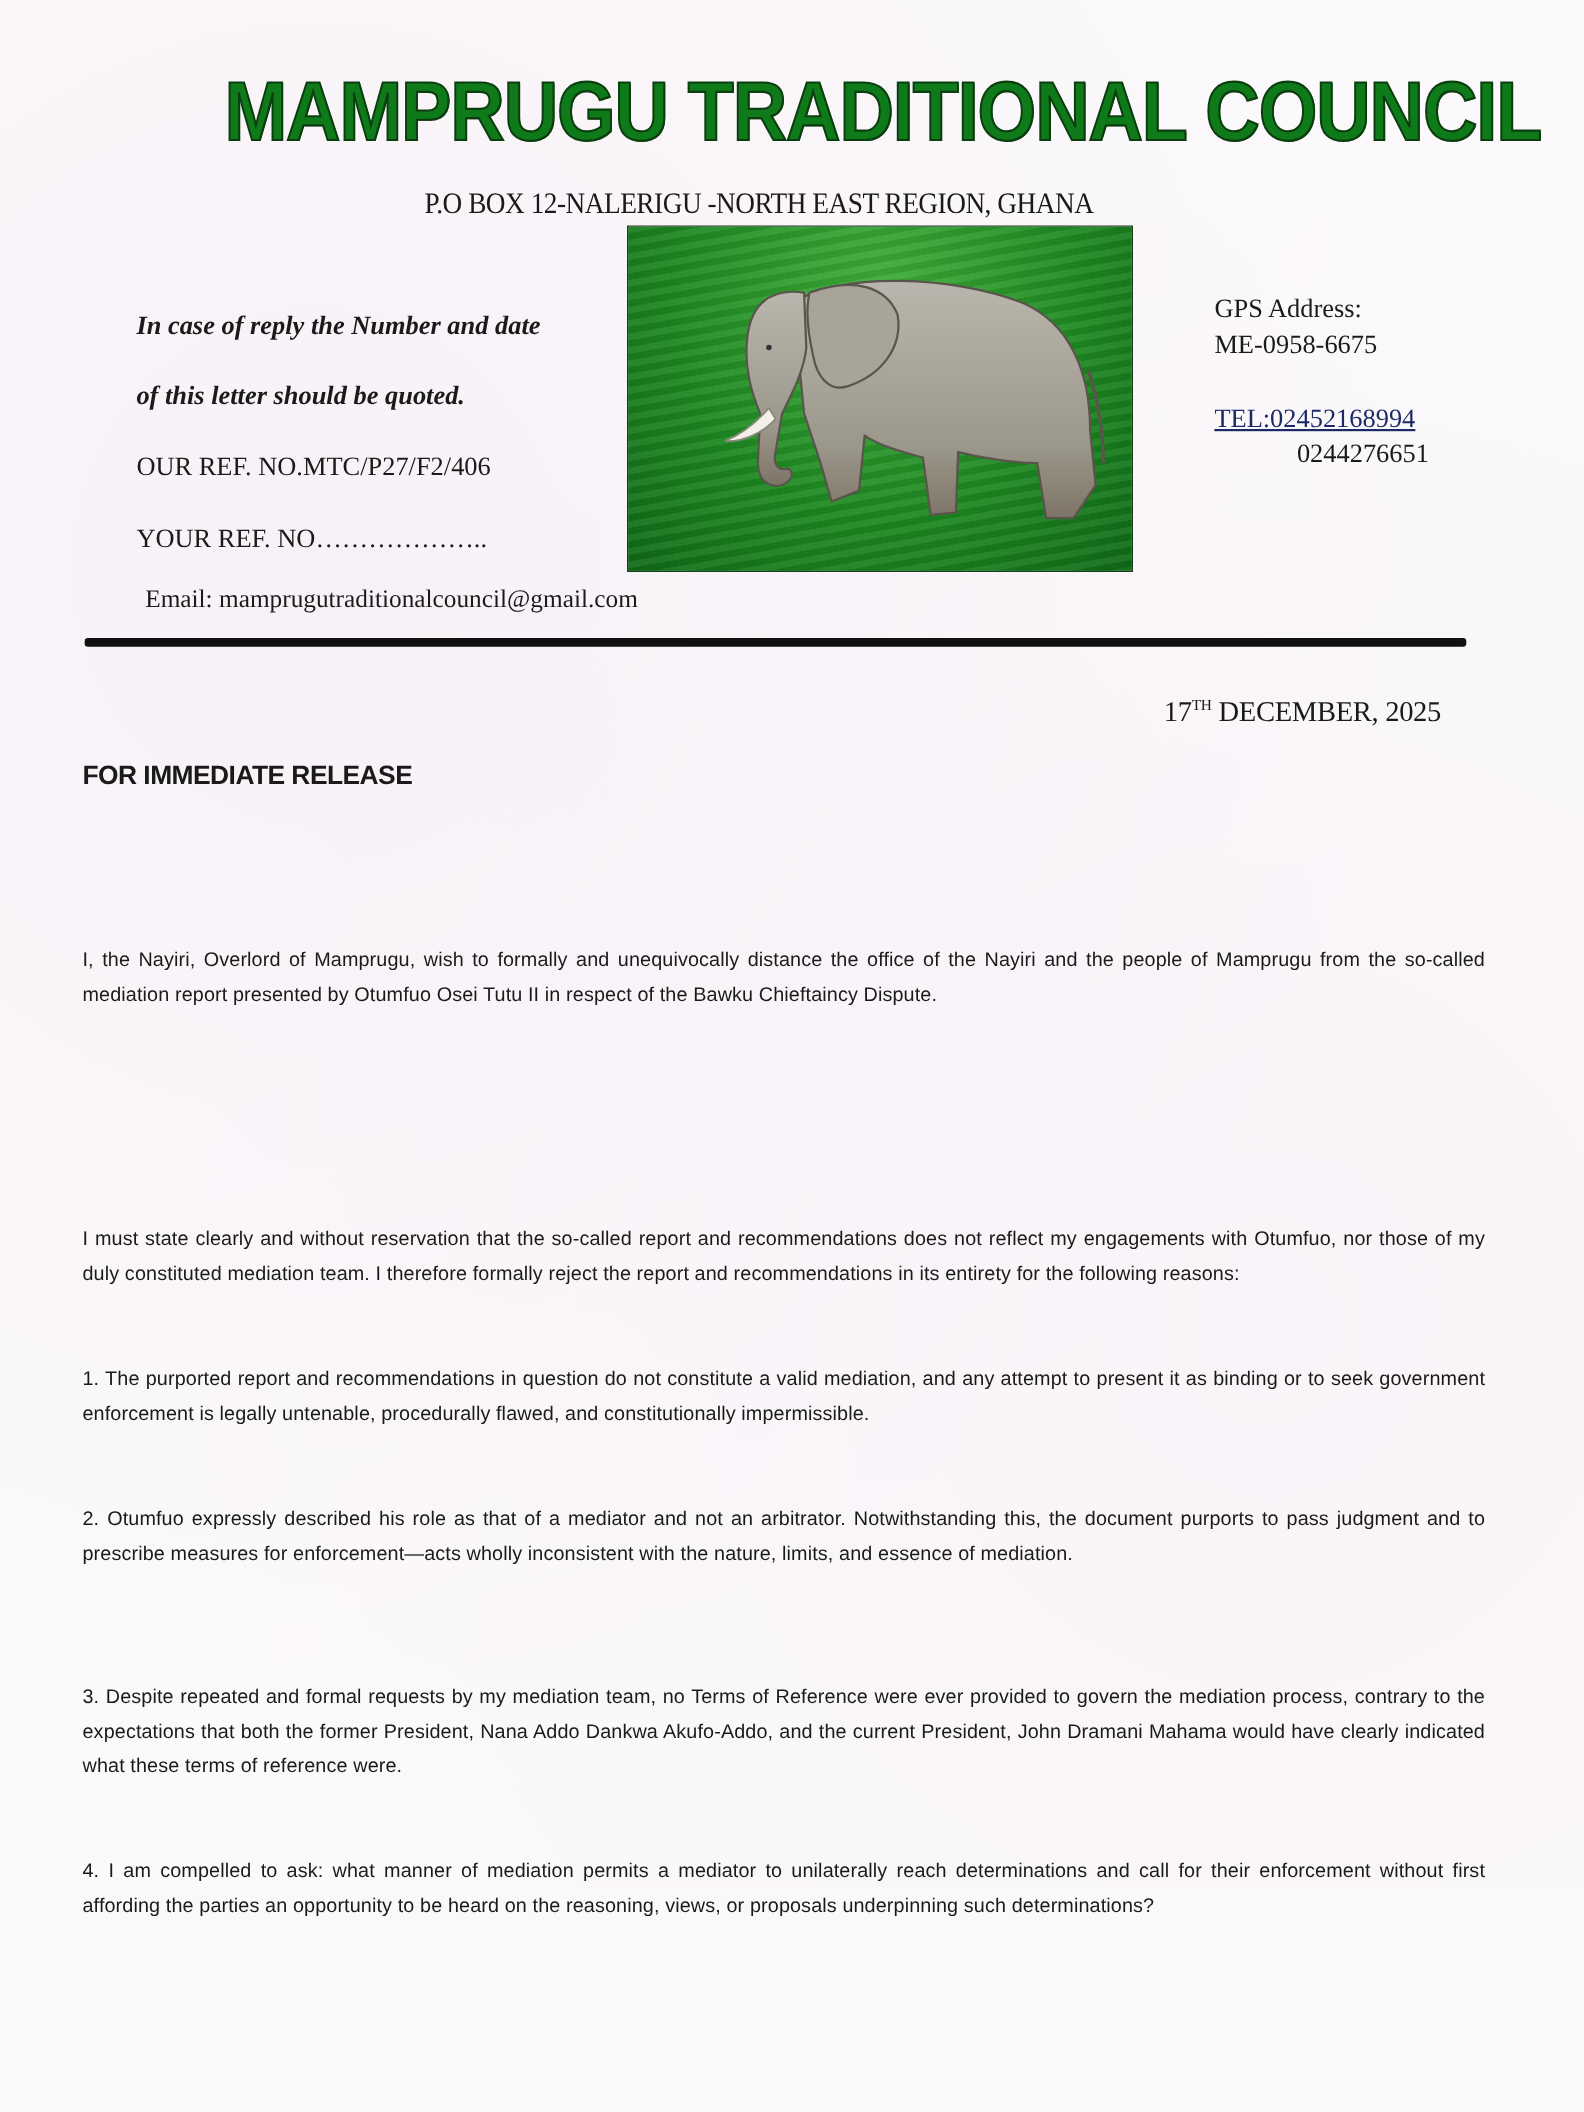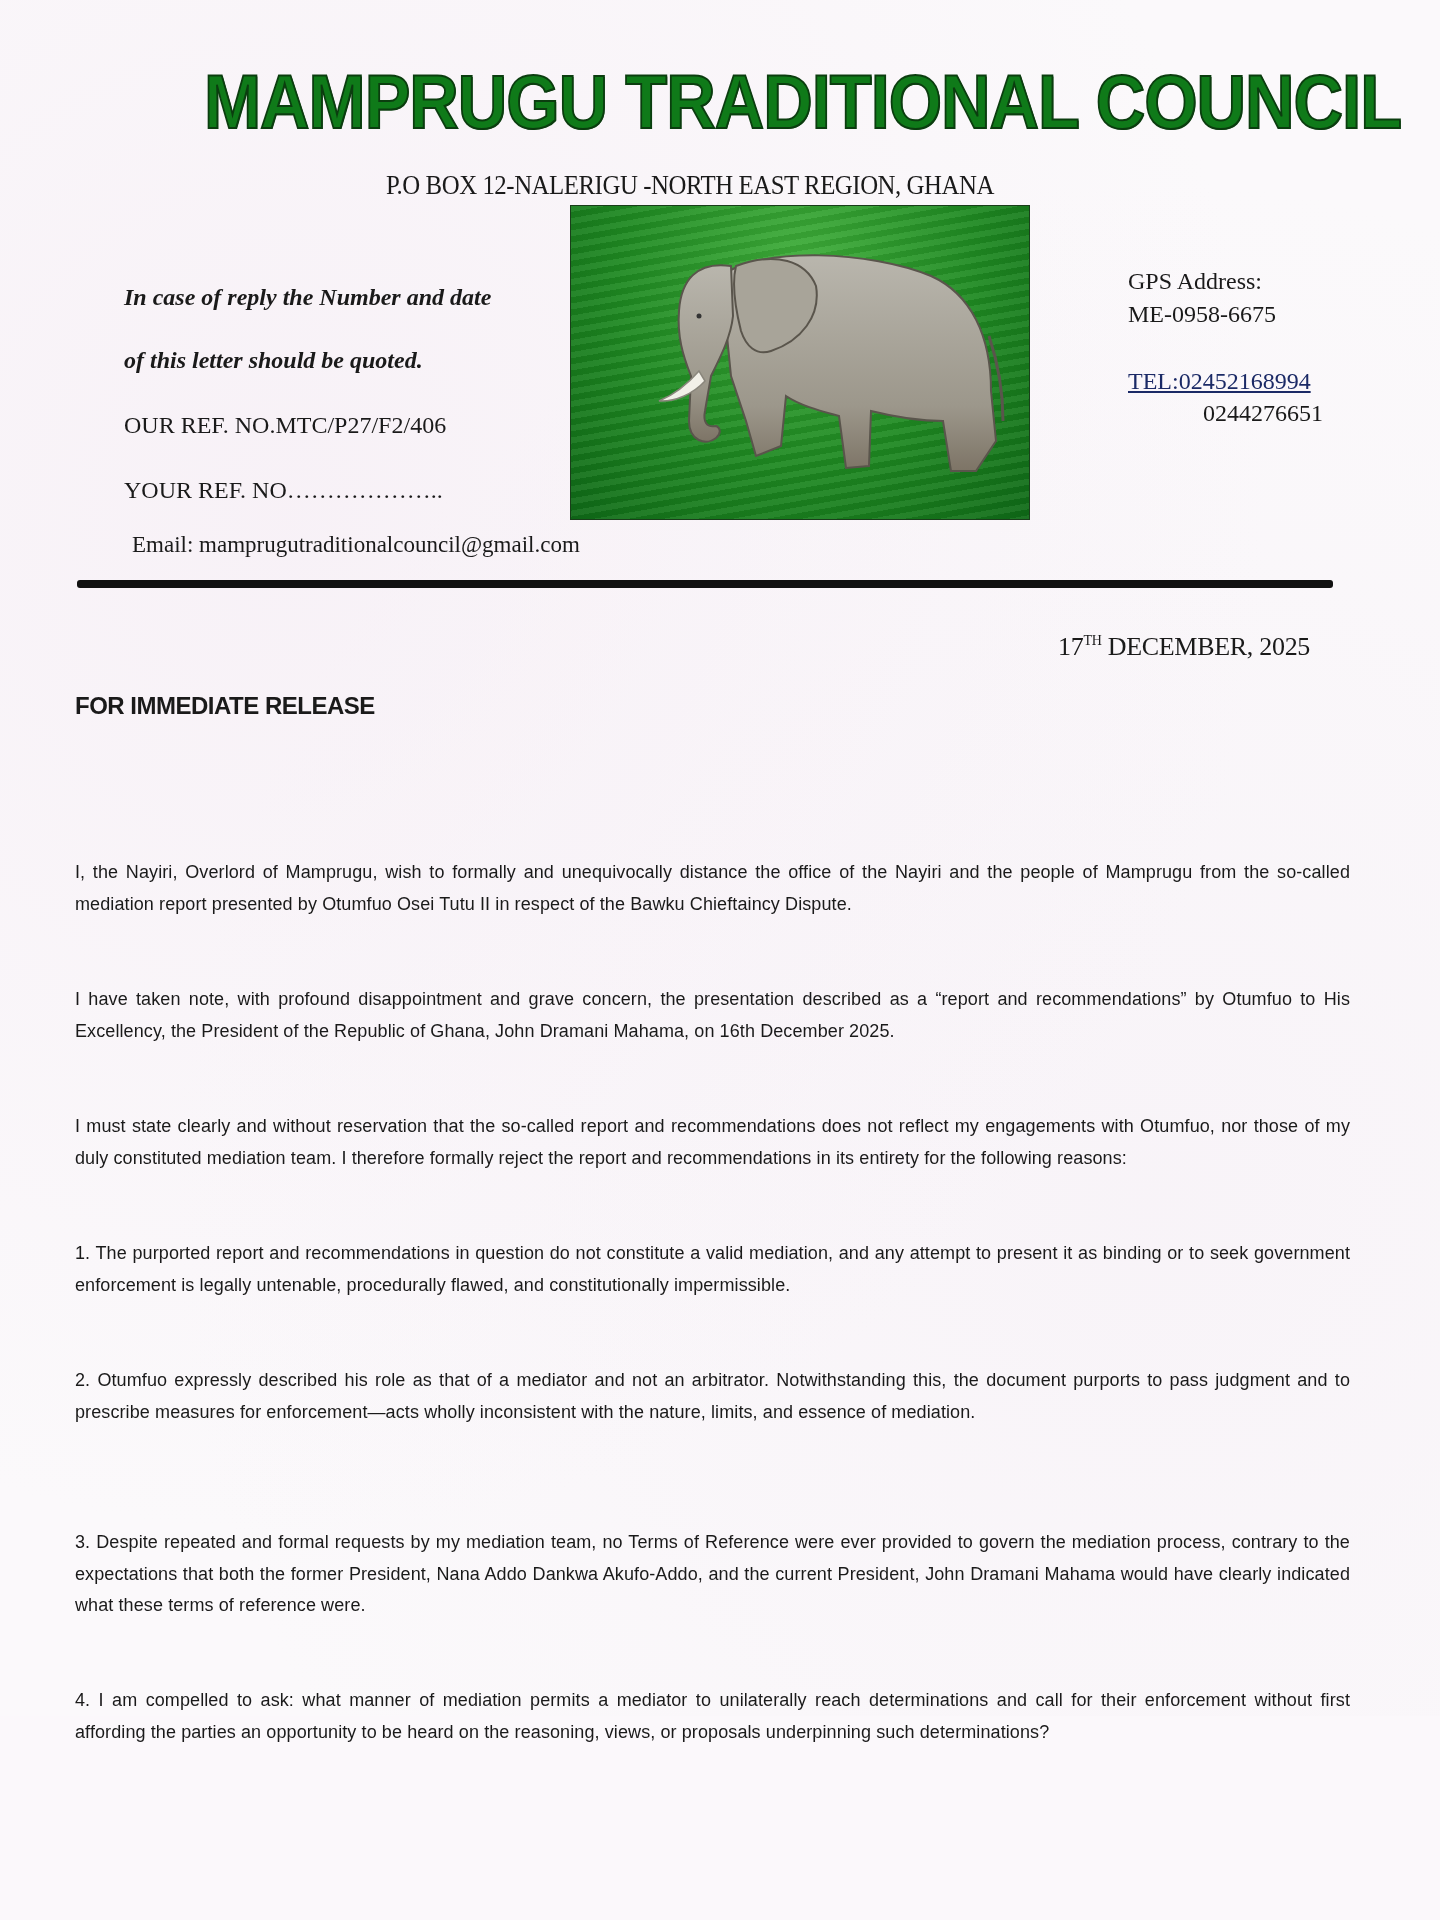--- a/index.html
+++ b/index.html
@@ -39,21 +39,21 @@
   .emblem {
     position: absolute; left: 570px; top: 205px; width: 458px; height: 313px;
     border: 1px solid #1a3d1a;
     background:
       repeating-linear-gradient(170deg, rgba(255,255,255,0.06) 0 6px, rgba(0,0,0,0.06) 6px 12px),
       radial-gradient(ellipse at 50% 20%, #3fae3a, #1f8a22 55%, #0f6a17 100%);
     overflow: hidden;
   }
   .emblem svg { position: absolute; left: 0; top: 0; }
   .right-block { position: absolute; left: 1104px; top: 268px; }
-  .right-block div { position: absolute; white-space: nowrap; font-size: 24px; margin-left: 24px; }
+  .right-block div { position: absolute; white-space: nowrap; font-size: 24px; }
   .tel { color: #1b2a66; text-decoration: underline; }
   .email {
     position: absolute; left: 132px; top: 532px; font-size: 23px; white-space: nowrap;
   }
   .divider {
     position: absolute; left: 77px; top: 580px; width: 1256px; height: 8px;
     background: #111; border-radius: 3px;
   }
   .date {
     position: absolute; left: 1058px; top: 632px; font-size: 26px; white-space: nowrap;
@@ -128,20 +128,19 @@
   <div class="email serif">Email: mamprugutraditionalcouncil@gmail.com</div>
 
   <div class="divider"></div>
 
   <div class="date serif"><span>17</span><sup>TH</sup><span style="white-space:pre"> DECEMBER, 2025</span></div>
 
   <div class="release sans">FOR IMMEDIATE RELEASE</div>
 
 
   <div class="para sans" style="top:857px">I, the Nayiri, Overlord of Mamprugu, wish to formally and unequivocally distance the office of the Nayiri and the people of Mamprugu from the so-called mediation report presented by Otumfuo Osei Tutu II in respect of the Bawku Chieftaincy Dispute.</div>
-  <div class="para sans" style="top:984px">I have taken note, with profound disappointment and grave concern, the presentation described as a “report and recommendations”  by Otumfuo to His Excellency, the President of the Republic of Ghana, John Dramani Mahama, on 16th December 2025.</div>
   <div class="para sans" style="top:1111px">I must state clearly and without reservation that the so-called report and recommendations does not reflect my engagements with Otumfuo, nor those of my duly constituted mediation team. I therefore formally reject the report and recommendations in its entirety for the following reasons:</div>
   <div class="para sans" style="top:1238px">1. The purported report and recommendations in question do not constitute a valid mediation, and any attempt to present it as binding or to seek government enforcement is legally untenable, procedurally flawed, and constitutionally impermissible.</div>
   <div class="para sans" style="top:1365px">2. Otumfuo expressly described his role as that of a mediator and not an arbitrator. Notwithstanding this, the document purports to pass judgment and to prescribe measures for enforcement—acts wholly inconsistent with the nature, limits, and essence of mediation.</div>
   <div class="para sans" style="top:1527px">3. Despite repeated and formal requests by my mediation team, no Terms of Reference were ever provided to govern the mediation process, contrary to the expectations that both the former President, Nana Addo Dankwa Akufo-Addo, and the current President, John Dramani Mahama would have clearly indicated what these terms of reference were.</div>
   <div class="para sans" style="top:1685px">4. I am compelled to ask: what manner of mediation permits a mediator to unilaterally reach determinations and call for their enforcement without first affording the parties an opportunity to be heard on the reasoning, views, or proposals underpinning such determinations?</div>
 
 </div>
 
 </body></html>

